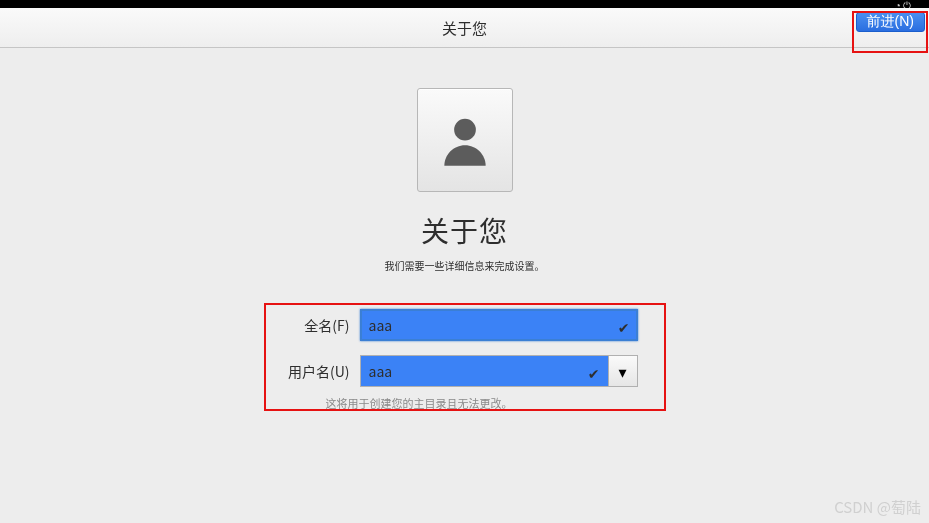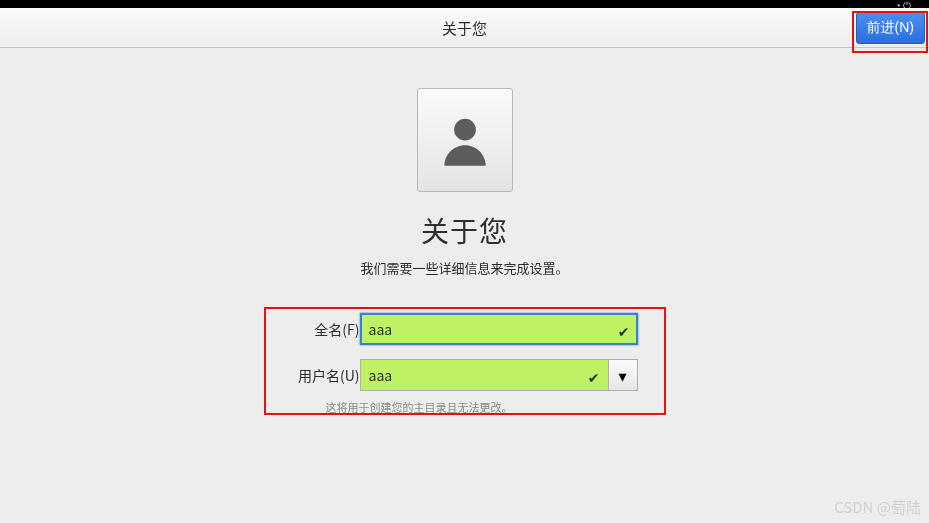--- a/index.html
+++ b/index.html
@@ -17,21 +17,21 @@
       height: 40px;
       border-bottom: 1px solid #c5c5c5;
       position: relative;
       display:flex;
       align-items:center;
       justify-content:center;
     }
     .header-title { font-size:15px; color:#2e2e2e; }
     .forward-btn {
       position:absolute; right:4px; top:4px;
-      height:32px; padding:0 10px;
+      height:20px; padding:0 10px;
       background: linear-gradient(#4a8ff0,#2a6ee0);
       color:#fff; border:1px solid #1a5ecc;
       border-radius:3px; font-size:14px;
       display:flex; align-items:center;
       cursor:pointer;
     }
     .btn-highlight {
       position:absolute; right:1px; top:3px;
       width:76px; height:42px; border:2px solid #e61212;
       pointer-events:none;
@@ -39,36 +39,36 @@
     .content { display:flex; flex-direction:column; align-items:center; padding-top:40px; }
     .avatar-box {
       width:96px; height:104px;
       background: linear-gradient(#fafafa,#e4e4e4);
       border:1px solid #b7b7b7; border-radius:3px;
       display:flex; align-items:center; justify-content:center;
       box-shadow: inset 0 1px 0 #fff;
     }
     .avatar-box svg { width:62px; height:62px; fill:#5c5c5c; }
     .main-title { font-size:28px; color:#2e2e2e; margin-top:18px; letter-spacing:1px;}
-    .subtitle { font-size:13px; color:#2e2e2e; margin-top:8px; }
+    .subtitle { font-size:10px; color:#2e2e2e; margin-top:8px; }
     .form-area {
       margin-top:36px; position:relative;
       width:394px;
     }
     .form-highlight {
       position:absolute; left:-4px; top:-6px;
       width:402px; height:108px; border:2px solid #e61212;
       pointer-events:none;
     }
     .row { display:flex; align-items:center; margin-bottom:14px; }
-    .row-label { width:92px; text-align:right; font-size:14px; color:#2e2e2e; }
+    .row-label { width:92px; text-align:right; font-size:14px; color:#2e2e2e; padding-right:10px;}
     .field-wrap { position:relative; width:278px; display:flex; }
     .text-input {
       width:278px; height:32px; border:1px solid #b0b0b0;
-      background:#bef264; font-size:14px; padding:0 30px 0 8px;
+      background:#3b82f6; font-size:14px; padding:0 30px 0 8px;
       outline:none; font-family:inherit; color:#2e2e2e;
     }
     .text-input.focused { border:2px solid #3b7fd4; box-shadow:0 0 2px #3b7fd4; padding:0 29px 0 7px;}
     .combo-input { width:248px; border-right:none;}
     .combo-btn {
       width:30px; height:32px; border:1px solid #b0b0b0;
       background: linear-gradient(#fafafa,#e6e6e6);
       display:flex; align-items:center; justify-content:center;
       cursor:pointer;
     }

